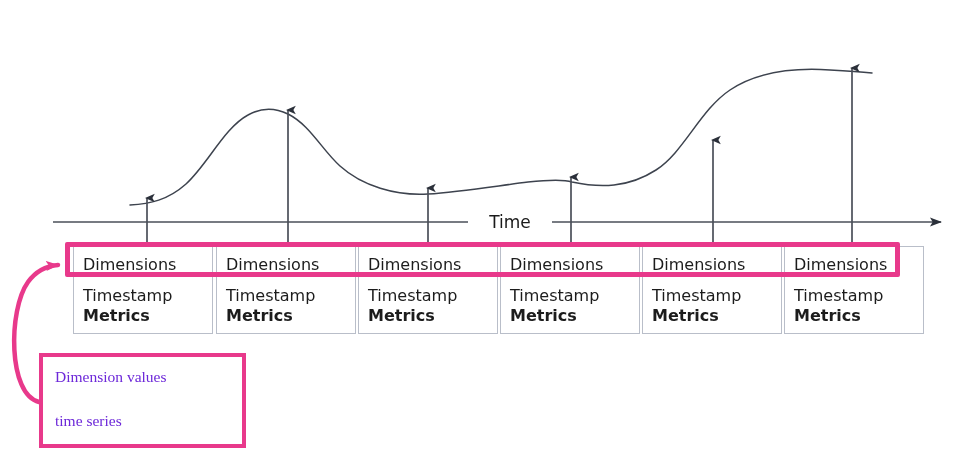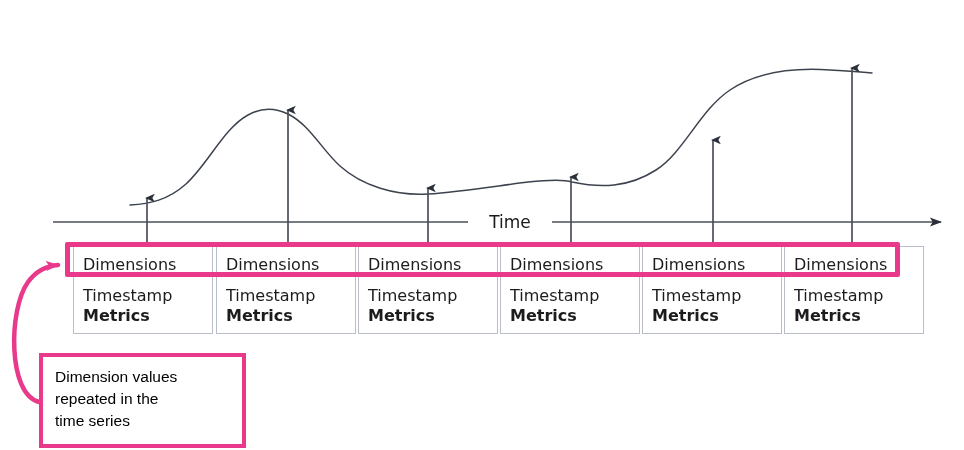--- a/index.html
+++ b/index.html
@@ -83,22 +83,22 @@
     background: #ffffff;
     box-sizing: border-box;
   }
   .callout-text {
     position: absolute;
     left: 12px;
     top: 9px;
     width: 180px;
     font-size: 15.5px;
     line-height: 22px;
-    color: #000000;
-    font-family: Liberation Sans, sans-serif;
+    color: #6d28d9;
+    font-family: Liberation Serif, serif;
   }
   .corner-mark {
     position: absolute;
     right: 2px;
     bottom: 1px;
     width: 8px;
     height: 7px;
     background: linear-gradient(90deg, #9aa0aa 0 40%, #ffffff 40% 55%, #6d727a 55% 100%);
     opacity: .55;
   }
@@ -192,20 +192,20 @@
       <span class="record-line l2">Metrics</span>
     </div>
 
   </div>
 
   <div class="highlight-rect"></div>
 
   <div class="callout-box">
     <div class="callout-text">
       <span>Dimension values</span><br>
-      <span>repeated in the</span><br>
+      <br>
       <span>time series</span>
     </div>
   </div>
 
   <div class="corner-mark"></div>
 
 </div>
 
 </body></html>

